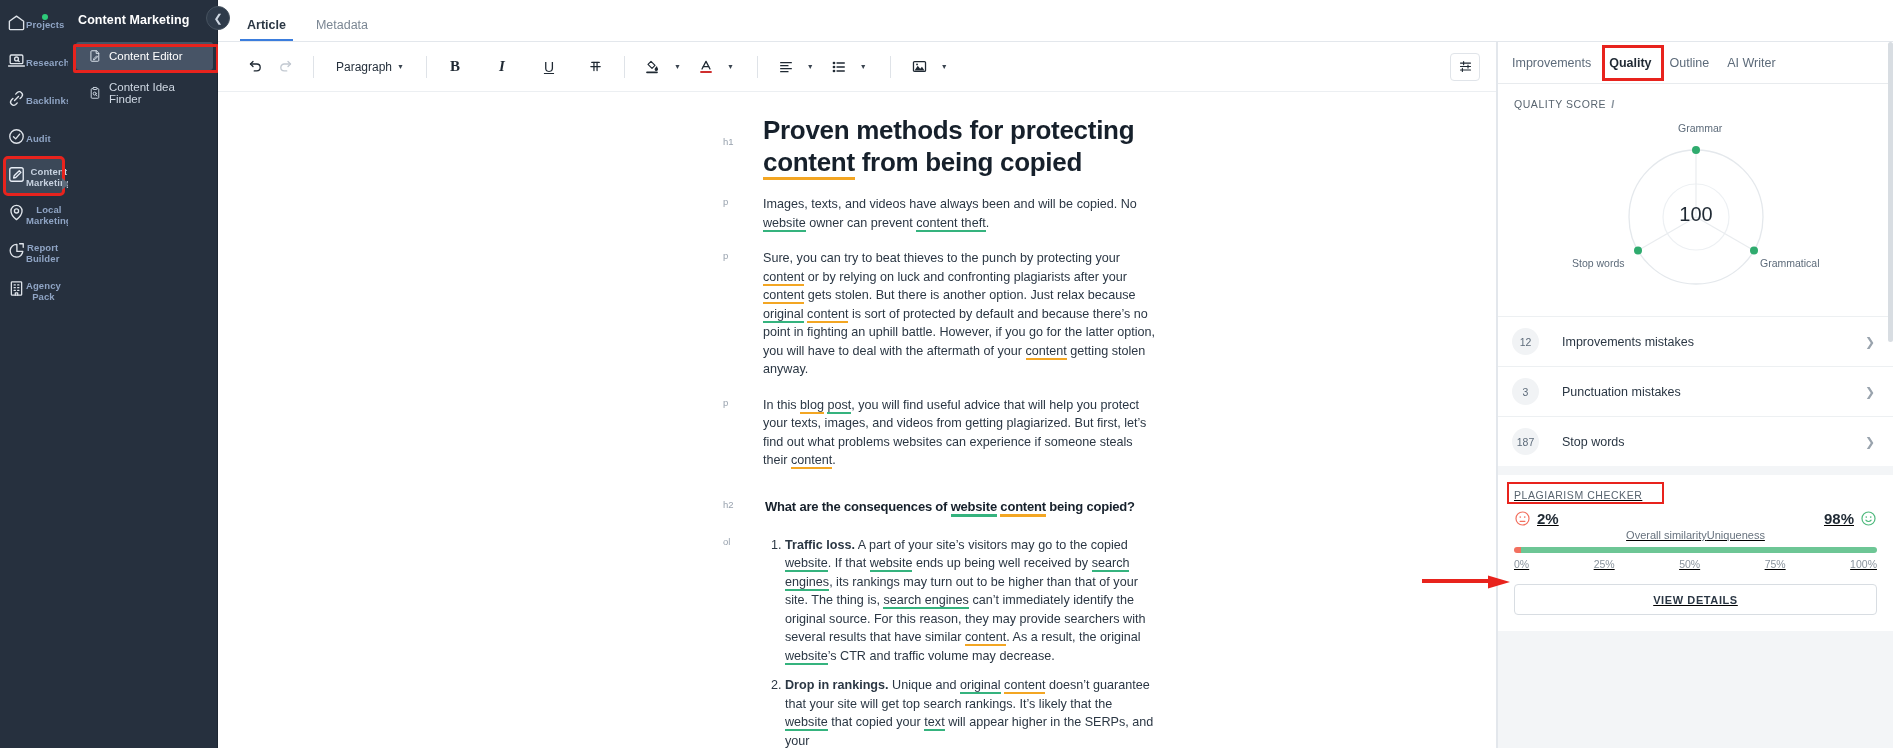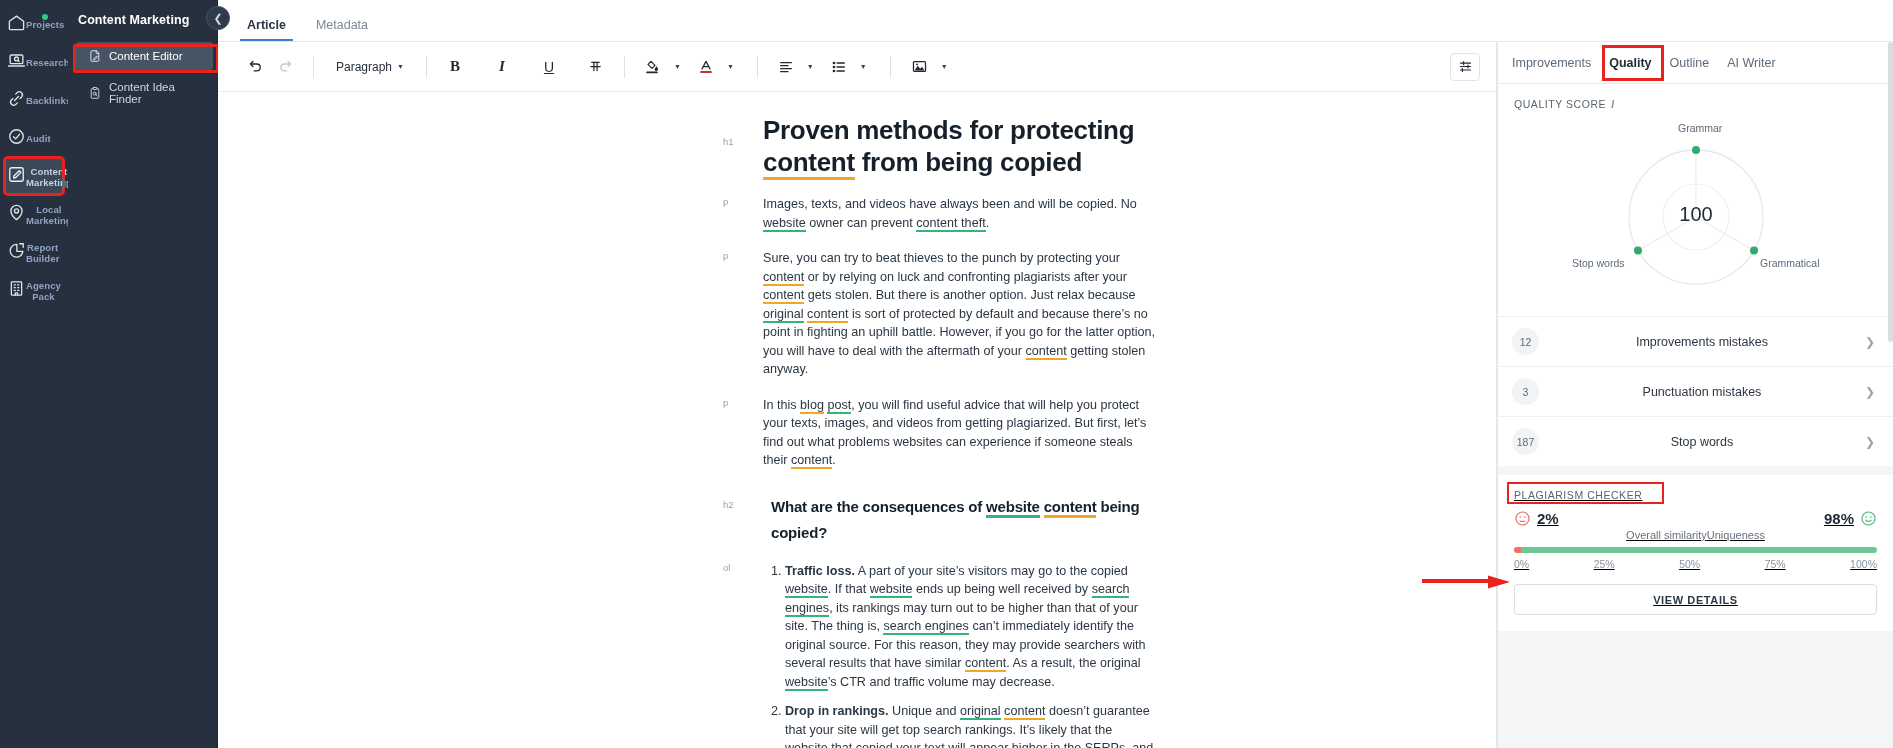--- a/index.html
+++ b/index.html
@@ -118,22 +118,22 @@
   .blk { position: relative; padding-left: 545px; padding-right: 300px; }
   .blk .gutter {
     position: absolute; left: 505px; font-size: 9.5px; color: #98a2ae;
     font-family: "Liberation Sans", sans-serif;
   }
   h1.h1 {
     font-size: 26px; line-height: 32px; font-weight: 700; color: #16202b;
     letter-spacing: -.3px; margin: 0;
   }
   h2.h2 {
-    font-size: 15px; line-height: 26px; font-weight: 700; color: #16202b;
-    letter-spacing: -.2px; margin: 8px;
+    font-size: 13px; line-height: 26px; font-weight: 700; color: #16202b;
+    letter-spacing: -.2px; margin: 2px;
   }
   p.para { font-size: 12.6px; line-height: 18.5px; color: #2b3744; margin: 0; }
   ol.olist { font-size: 12.6px; line-height: 18.5px; color: #2b3744; padding-left: 22px; margin: 0; }
   ol.olist li { margin-bottom: 11px; }
   ol.olist li:last-child { margin-bottom: 0; }
   .u-or { border-bottom: 2.2px solid #f3a623; padding-bottom: 0px; }
   .u-gr { border-bottom: 2.2px solid #35b37e; padding-bottom: 0px; }
   .h1 .u-or { border-bottom-width: 3px; }
   .h2 .u-or, .h2 .u-gr { border-bottom-width: 3px; }
   .bold { font-weight: 700; }
@@ -162,22 +162,22 @@
     text-transform: uppercase; display: flex; align-items: center; gap: 5px;
   }
   .info-i { font-style: italic; color: #8a949e; font-size: 10px; font-weight: 700;}
 
   .radar-wrap { height: 192px; position: relative; margin-top: 4px; }
   .radar-lbl {
     position: absolute; font-size: 10.5px; color: #5d6b7a; white-space: nowrap;
   }
 
   .mrow {
-    background: #fff; display: flex; align-items: center; gap: 0;
-    padding: 11px 18px 11px 14px; border-top: 1px solid #edf0f2; cursor: pointer; text-align: center;
+    background: #fff; display: flex; align-items: center; gap: 23px;
+    padding: 11px 18px 11px 14px; border-top: 1px solid #edf0f2; cursor: pointer;
   }
   .mbadge {
     width: 27px; height: 27px; border-radius: 50%; background: #f1f3f5;
     display: flex; align-items: center; justify-content: center;
     font-size: 10.5px; color: #5d6b7a; flex: 0 0 27px;
   }
   .mtext { font-size: 12.5px; color: #2b3744; flex: 1; }
   .mchev { color: #99a3ad; font-size: 12px; }
 
   .plag { background: #fff; margin-top: 9px; padding: 14px 16px 16px; position: relative; text-decoration: underline; }

